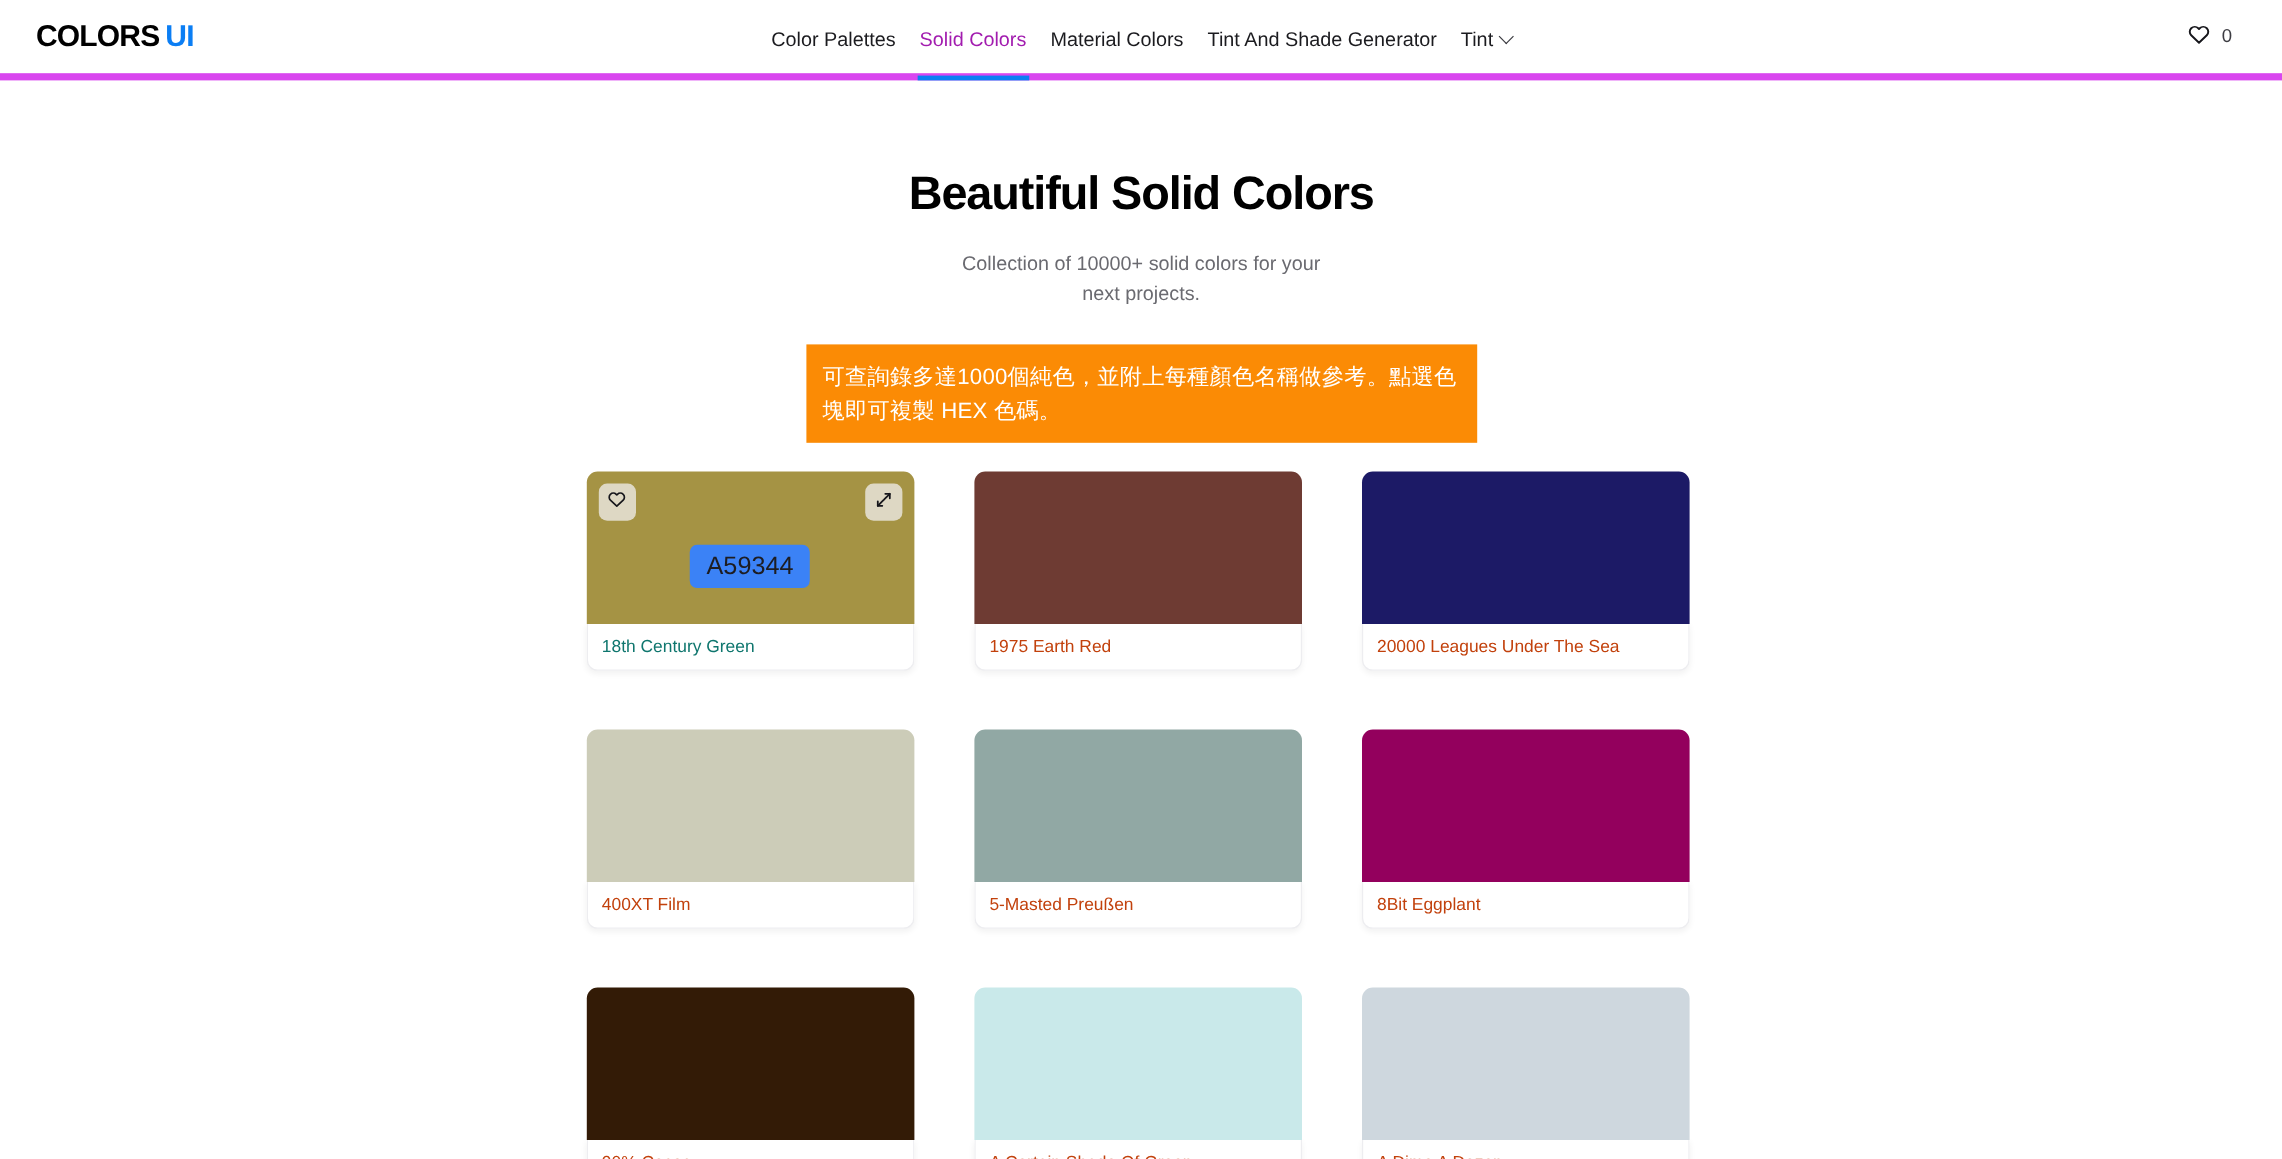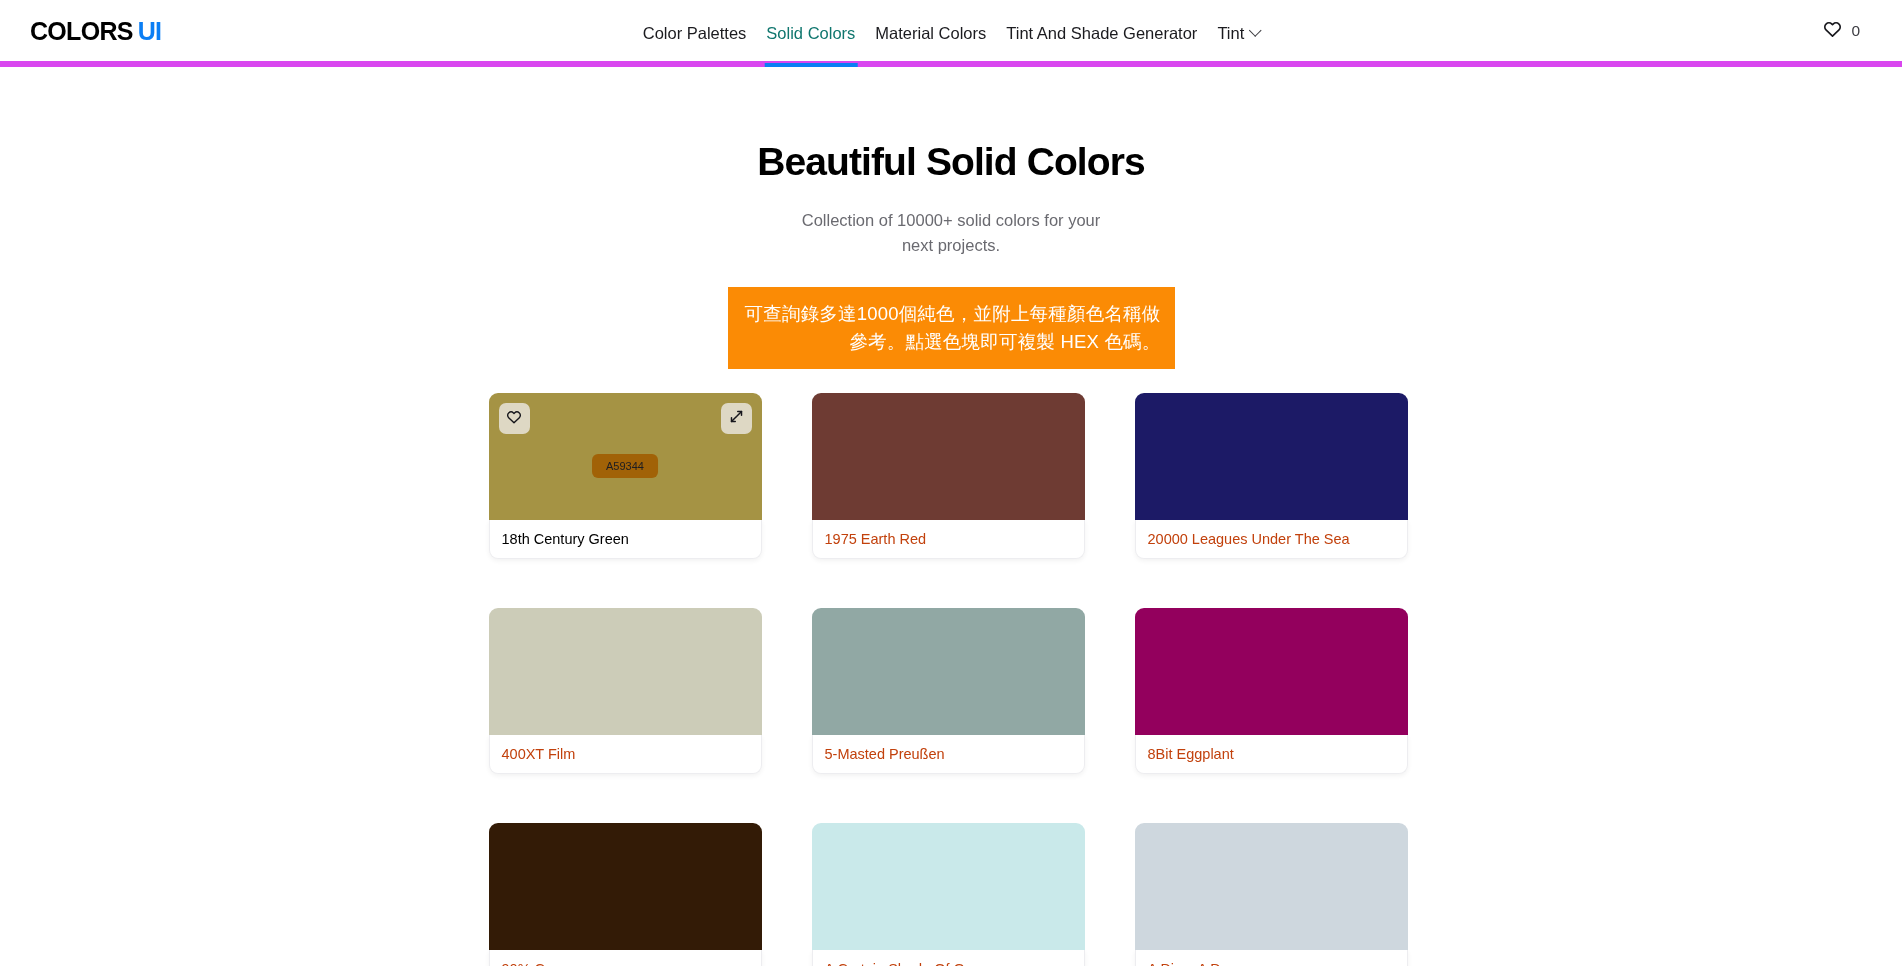--- a/index.html
+++ b/index.html
@@ -53,21 +53,21 @@
   .nav-item {
     position: relative;
     display: flex;
     align-items: center;
     padding: 0 10px;
     font-size: 16.5px;
     color: #1b1b1f;
     cursor: pointer;
     white-space: nowrap;
   }
-  .nav-item.active { color: #0f766e; }
+  .nav-item.active { color: #a21caf; }
   .nav-item.active::after {
     content: "";
     position: absolute;
     left: 8px;
     right: 8px;
     bottom: 0;
     height: 4px;
     background: #0b7ef4;
   }
   .nav-item .chevron {
@@ -111,27 +111,27 @@
     margin: 0 auto;
     margin-top: 24px;
     max-width: 320px;
     font-size: 16.5px;
     line-height: 1.55;
     color: #6a6a70;
   }
 
   .notice-banner {
     margin: 28px auto 0;
-    width: 447px;
+    width: 559px;
     background: #fb8b05;
     color: #ffffff;
     font-size: 18.5px;
     line-height: 1.52;
     padding: 13px 14px;
-    text-align: right;
+    text-align: left;
     letter-spacing: 0.2px;
   }
 
   
   .grid-wrap {
     margin: 24px auto 0;
     width: 925px;
   }
   .color-grid {
     display: grid;
@@ -160,21 +160,21 @@
     font-size: 14.5px;
     color: #c2410c;
     background: #ffffff;
     border-radius: 0 0 9px 9px;
     border: 1px solid #ededf0;
     border-top: none;
     box-shadow: 0 2px 5px rgba(0,0,0,0.055);
   }
 
   
-  .color-card.is-hovered .card-label { color: #000000; text-align: center; }
+  .color-card.is-hovered .card-label { color: #0f766e; text-align: center; }
   .color-card.is-hovered .swatch { border-radius: 9px 9px 0 0; }
 
   .swatch-btn {
     position: absolute;
     width: 31px;
     height: 31px;
     border-radius: 7px;
     background: #ded8c4;
     display: flex;
     align-items: center;
@@ -182,23 +182,23 @@
     cursor: pointer;
   }
   .swatch-btn.fav-btn { left: 10px; top: 10px; }
   .swatch-btn.expand-btn { right: 10px; top: 10px; }
 
   .hex-chip {
     position: absolute;
     left: 50%;
     top: 61px;
     transform: translateX(-50%);
-    background: #a16207;
+    background: #3b82f6;
     color: #1d1d22;
-    font-size: 11px;
+    font-size: 21px;
     padding: 6px 14px;
     border-radius: 6px;
     white-space: nowrap;
   }
 </style>
 </head>
 <body>
 
 <header class="site-header">
 

